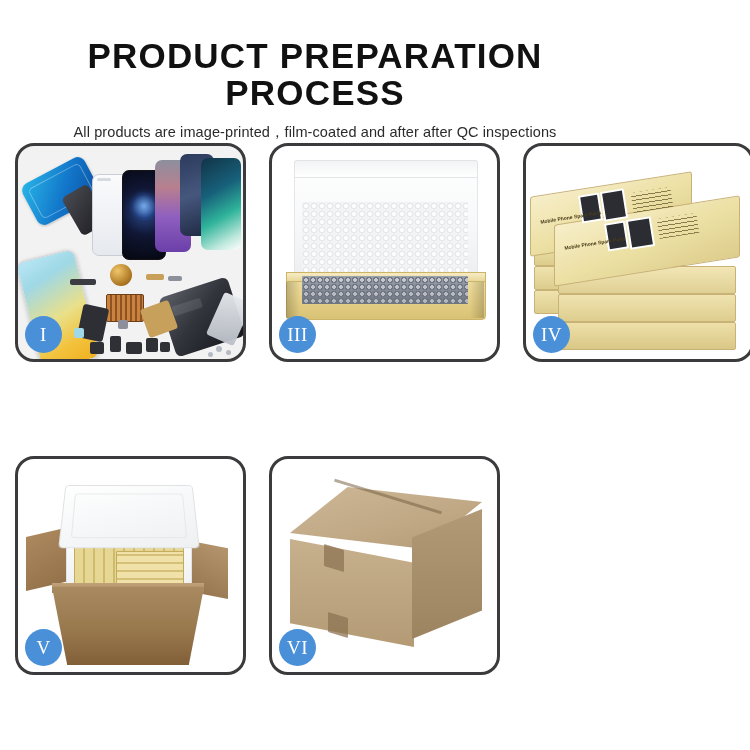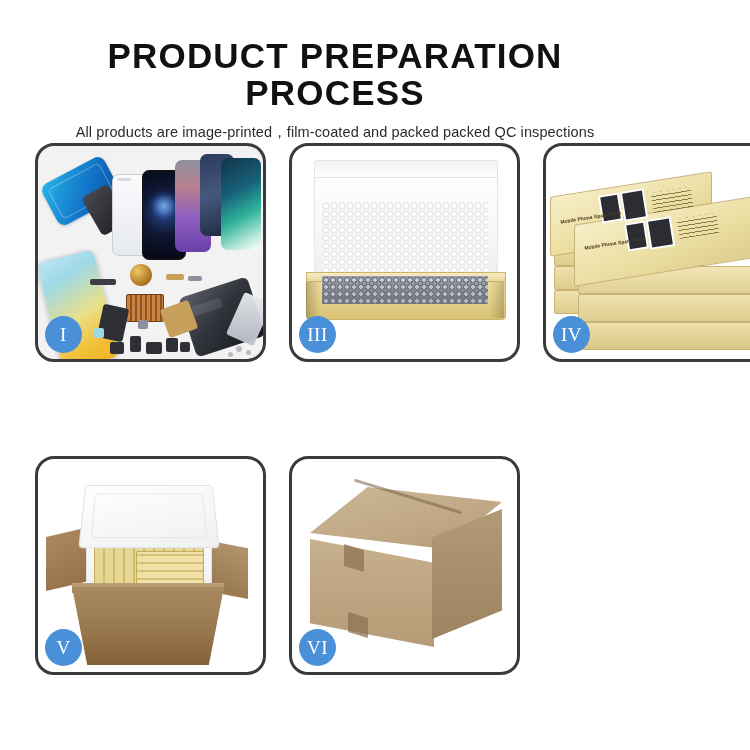--- a/index.html
+++ b/index.html
@@ -2,21 +2,21 @@
 <html><head>
 <meta charset="utf-8">
 <style>
   html,body{margin:0;padding:0;}
   body{
     width:750px;height:750px;
     background:#ffffff;
     font-family:"Liberation Sans", sans-serif;
     overflow:hidden;
   }
-  .page{position:relative;width:630px;height:750px;margin-left:20px;}
+  .page{position:relative;width:630px;height:750px;}
 
   
   .header{padding-top:38px;text-align:center;}
   .title{
     font-size:35px;font-weight:700;letter-spacing:1.2px;
     color:#111111;line-height:1.05;
     font-family:"Liberation Sans", sans-serif;
   }
   .subtitle{
     margin-top:11px;font-size:14.5px;color:#2b2b2b;letter-spacing:.1px;
@@ -338,21 +338,21 @@
   .tt1{left:52px;top:88px;width:20px;height:22px;transform:skewY(17deg);}
   .tt2{left:56px;top:156px;width:20px;height:20px;transform:skewY(17deg);}
 </style>
 </head>
 <body>
 
 <div class="page">
 
   <div class="header">
     <div class="title">PRODUCT PREPARATION PROCESS</div>
-    <div class="subtitle">All products are image-printed，film-coated and packed packed QC inspections</div>
+    <div class="subtitle">All products are image-printed，film-coated and after after QC inspections</div>
   </div>
 
   <div class="grid">
 
     <div class="card c1">
       <div class="card-stage">
         <div class="ph ph-blue"></div>
         <div class="ph ph-dark"></div>
         <div class="ph ph-glass"></div>
         <div class="ph ph-black"></div>

